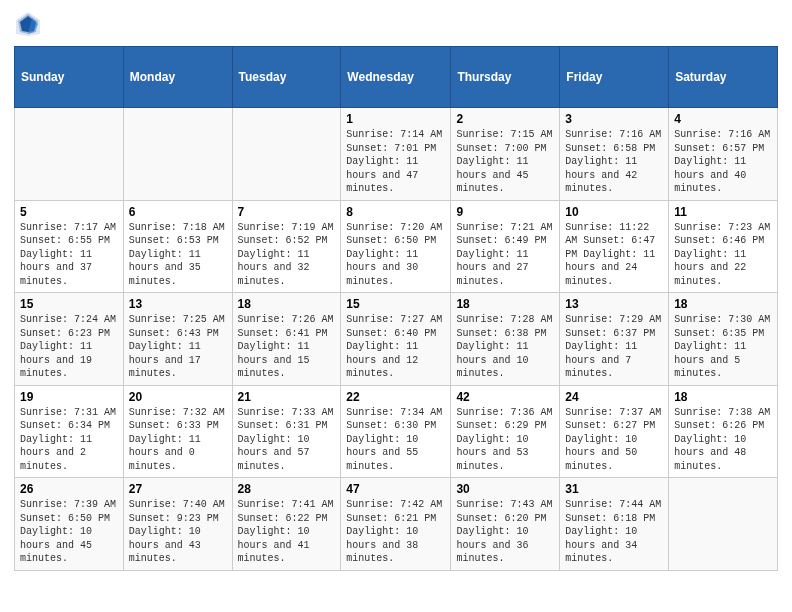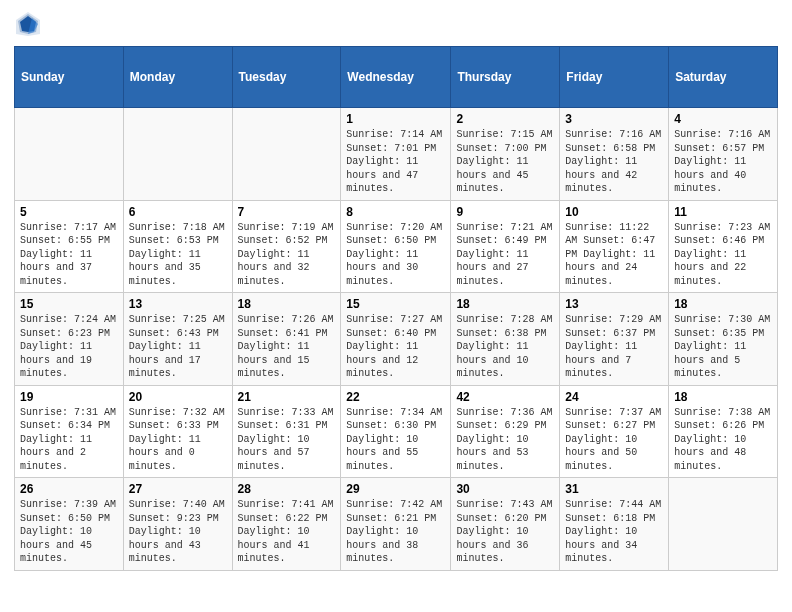--- a/index.html
+++ b/index.html
@@ -341,21 +341,21 @@
 and 43 minutes.</div>
           </td>
           <td>
             <span class="day-num">28</span>
             <div class="day-info">Sunrise: 7:41 AM
 Sunset: 6:22 PM
 Daylight: 10 hours
 and 41 minutes.</div>
           </td>
           <td>
-            <span class="day-num">29</span>
+            <span class="day-num">47</span>
             <div class="day-info">Sunrise: 7:42 AM
 Sunset: 6:21 PM
 Daylight: 10 hours
 and 38 minutes.</div>
           </td>
           <td>
             <span class="day-num">30</span>
             <div class="day-info">Sunrise: 7:43 AM
 Sunset: 6:20 PM
 Daylight: 10 hours

